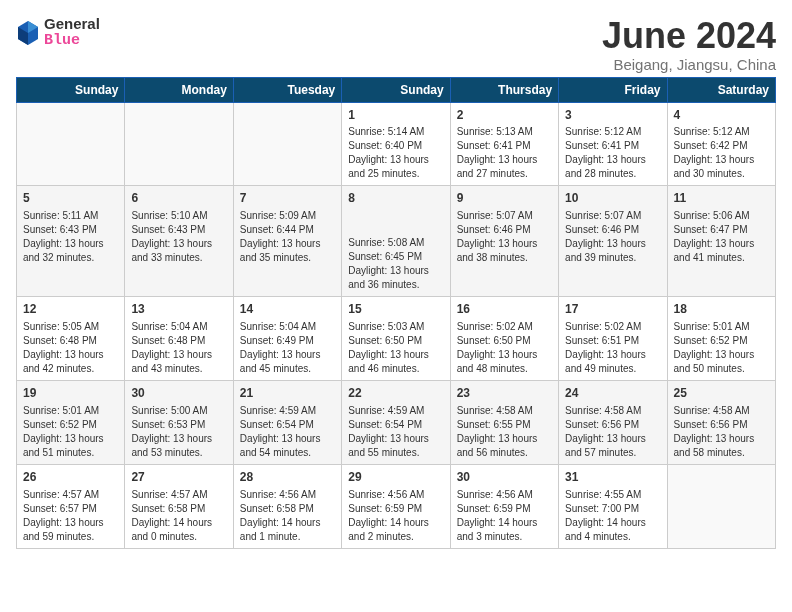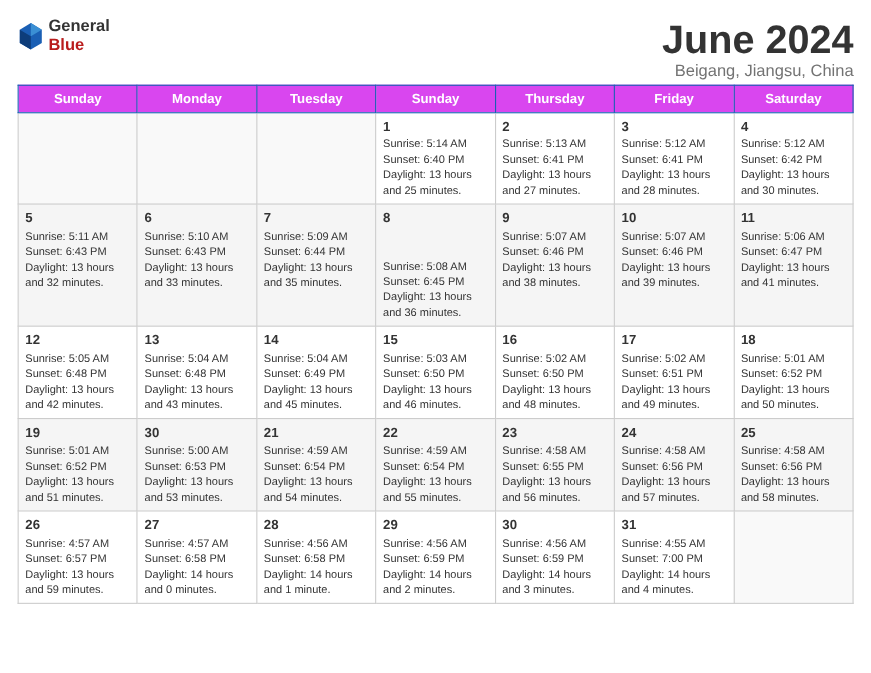--- a/index.html
+++ b/index.html
@@ -27,21 +27,22 @@
       line-height: 1.1;
     }
     .logo-general {
       font-size: 15px;
       font-weight: bold;
       color: #333;
     }
     .logo-blue {
       font-size: 15px;
       font-weight: bold;
-      color: #b91c1c;
+      color: #ec4899;
+      font-family: Liberation Mono, monospace;
     }
     .logo-icon {
       width: 24px;
       height: 28px;
     }
     .title-block {
       text-align: right;
     }
     .title-month {
       font-size: 36px;
@@ -52,26 +53,26 @@
     .title-location {
       font-size: 15px;
       color: #737373;
     }
     .calendar {
       width: 100%;
       border-collapse: collapse;
       border: 1px solid #ccc;
     }
     .calendar th {
-      background-color: #d946ef;
+      background-color: #0c4a6e;
       color: #fff;
       font-size: 12px;
       font-weight: bold;
       padding: 5px 6px;
-      text-align: center;
+      text-align: right;
       border: 1px solid #1a5fb4;
     }
     .calendar td {
       vertical-align: top;
       width: 108px;
       min-height: 80px;
       padding: 4px 6px;
       border: 1px solid #ccc;
       background: #fff;
       font-size: 10.5px;

